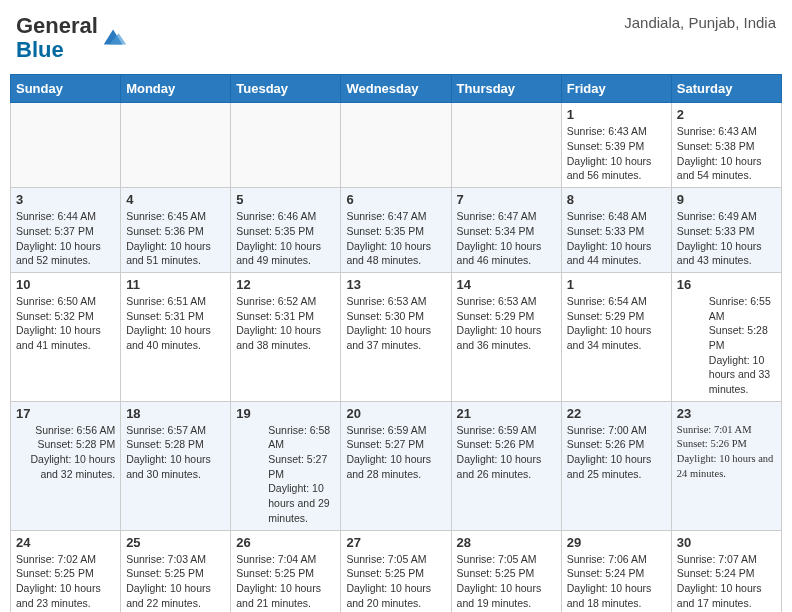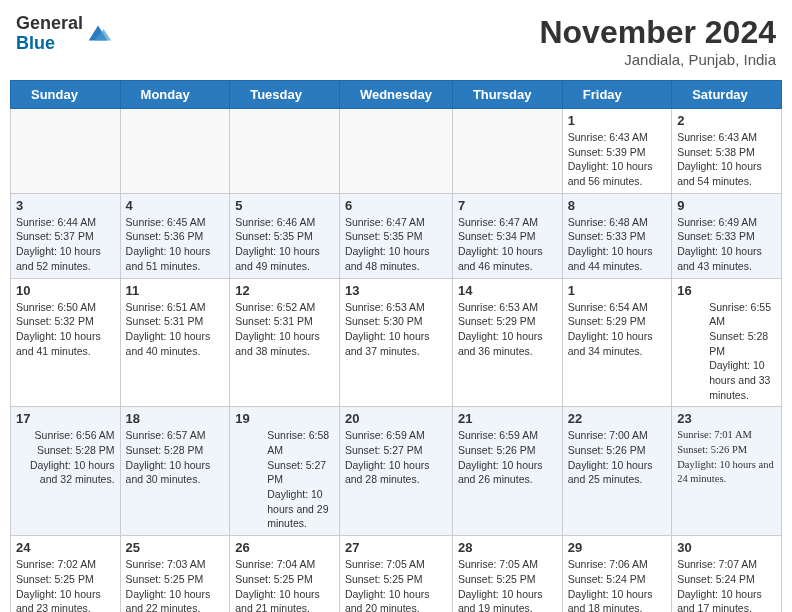--- a/index.html
+++ b/index.html
@@ -15,21 +15,21 @@
       justify-content: space-between;
       align-items: flex-start;
       margin-bottom: 8px;
       padding: 4px 6px;
     }
     .logo {
       display: flex;
       align-items: center;
     }
     .logo-text {
-      font-size: 18px;
+      font-size: 22px;
       font-weight: bold;
       line-height: 1.1;
     }
     .logo-general { color: #333; }
     .logo-blue { color: #0369a1; }
     .logo-icon {
       width: 28px;
       height: 28px;
       margin-left: 2px;
     }
@@ -47,21 +47,21 @@
     }
     .calendar {
       width: 100%;
       border-collapse: collapse;
       border: 1px solid #ccc;
     }
     .calendar th {
       background-color: #2a7abf;
       color: #fff;
       text-align: left;
-      padding: 6px 20px;
+      padding: 6px 5px;
       font-size: 13px;
       border: 1px solid #1e6aaf;
     }
     .calendar td {
       vertical-align: top;
       padding: 4px 5px;
       border: 1px solid #ccc;
       width: calc(100%/7);
       min-height: 80px;
       font-size: 11px;
@@ -107,21 +107,20 @@
           <span class="logo-blue">Blue</span>
         </span>
         <svg class="logo-icon" viewBox="0 0 30 30">
           <polygon points="4,22 14,6 24,22" fill="#2a7abf"></polygon>
           <polygon points="10,22 20,10 28,22" fill="#4a9ad4" opacity="0.7"></polygon>
         </svg>
       </div>
     </div>
   </div>
   <div class="title-block">
-    <div class="month-title">November 2024</div>
     <div class="location-title">Jandiala, Punjab, India</div>
   </div>
 </div>
 
 <table class="calendar">
   <thead>
     <tr>
     <th>Sunday</th>
         <th>Monday</th>
         <th>Tuesday</th>

